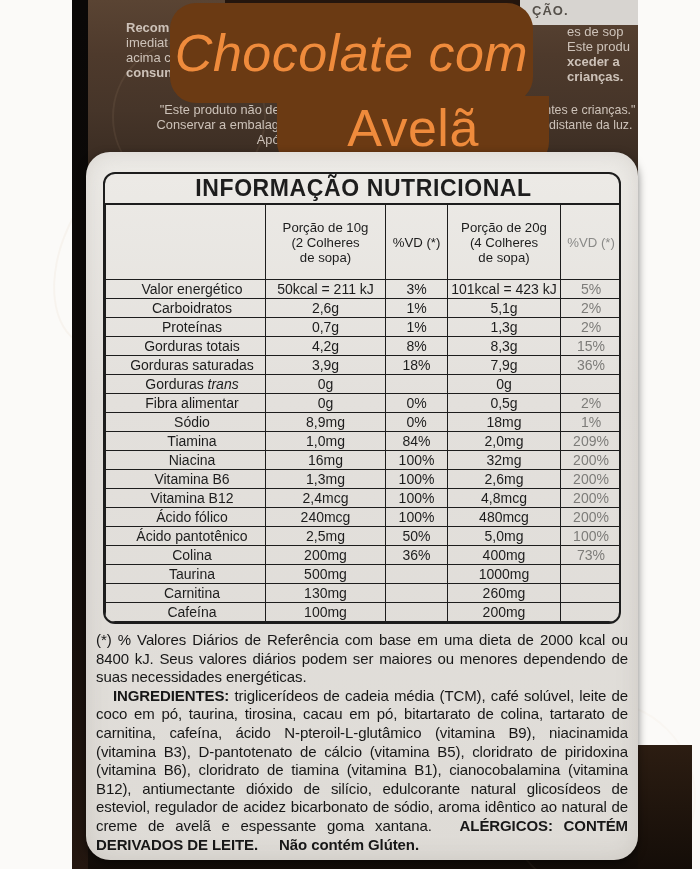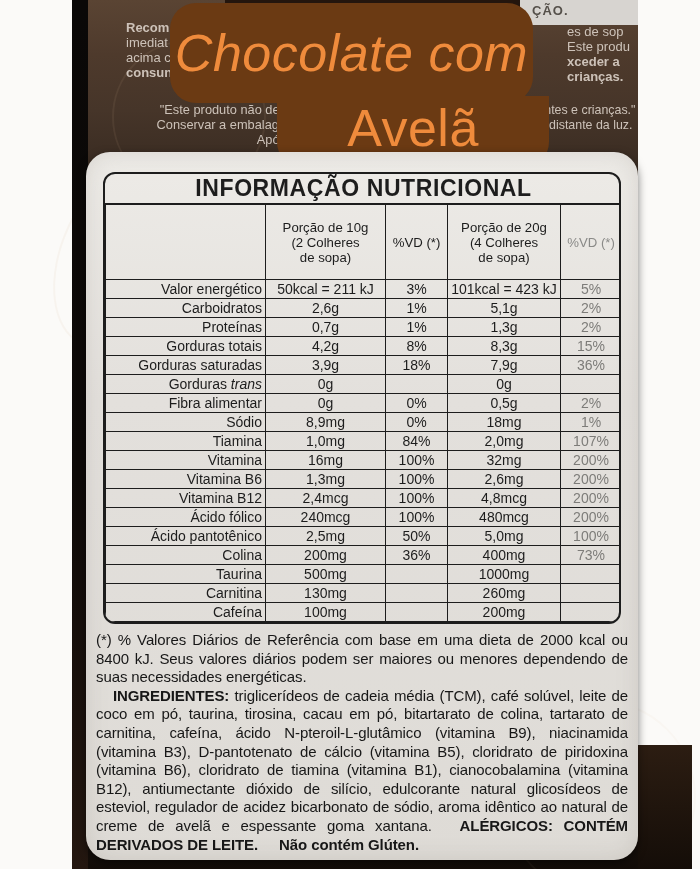--- a/index.html
+++ b/index.html
@@ -51,21 +51,21 @@
   .tablewrap{border:2.5px solid #1d1d1d;border-radius:12px;overflow:hidden;}
   table{width:100%;border-collapse:collapse;table-layout:fixed;}
   th,td{border:1.5px solid #1d1d1d;}
   .title-row th{border:none;border-bottom:2px solid #1d1d1d;height:27px;
     font-size:23px;font-weight:bold;letter-spacing:.6px;text-align:center;}
   .head-row th{font-weight:normal;font-size:13.2px;line-height:15px;height:50px;
     white-space:pre-line;text-align:center;vertical-align:middle;padding:12px 2px;}
   .head-row th.fade{color:#8a8a88;}
   td{height:18px;padding:0 3px;text-align:center;font-size:14px;line-height:16px;
      overflow:hidden;white-space:nowrap;}
-  td.c-name{text-align:right;padding-left:16px;}
+  td.c-name{text-align:center;padding-left:16px;}
   td.c-p2{color:#7d7c79;}
 
   .para{margin:0 -7px;font-size:15px;line-height:18.6px;text-align:justify;
     color:#171717;letter-spacing:-.1px;}
   .footnote{margin-top:7px;}
   .para b{font-weight:bold;margin-left:17px;}
 </style>
 </head>
 <body>
 
@@ -204,25 +204,25 @@
     <td class="c-p">0%</td>
     <td class="c-v">18mg</td>
     <td class="c-p c-p2">1%</td>
   </tr>
 
   <tr>
     <td class="c-name">Tiamina</td>
     <td class="c-v">1,0mg</td>
     <td class="c-p">84%</td>
     <td class="c-v">2,0mg</td>
-    <td class="c-p c-p2">107%</td>
-  </tr>
-
-  <tr>
-    <td class="c-name">Vitamina</td>
+    <td class="c-p c-p2">209%</td>
+  </tr>
+
+  <tr>
+    <td class="c-name">Niacina</td>
     <td class="c-v">16mg</td>
     <td class="c-p">100%</td>
     <td class="c-v">32mg</td>
     <td class="c-p c-p2">200%</td>
   </tr>
 
   <tr>
     <td class="c-name">Vitamina B6</td>
     <td class="c-v">1,3mg</td>
     <td class="c-p">100%</td>

